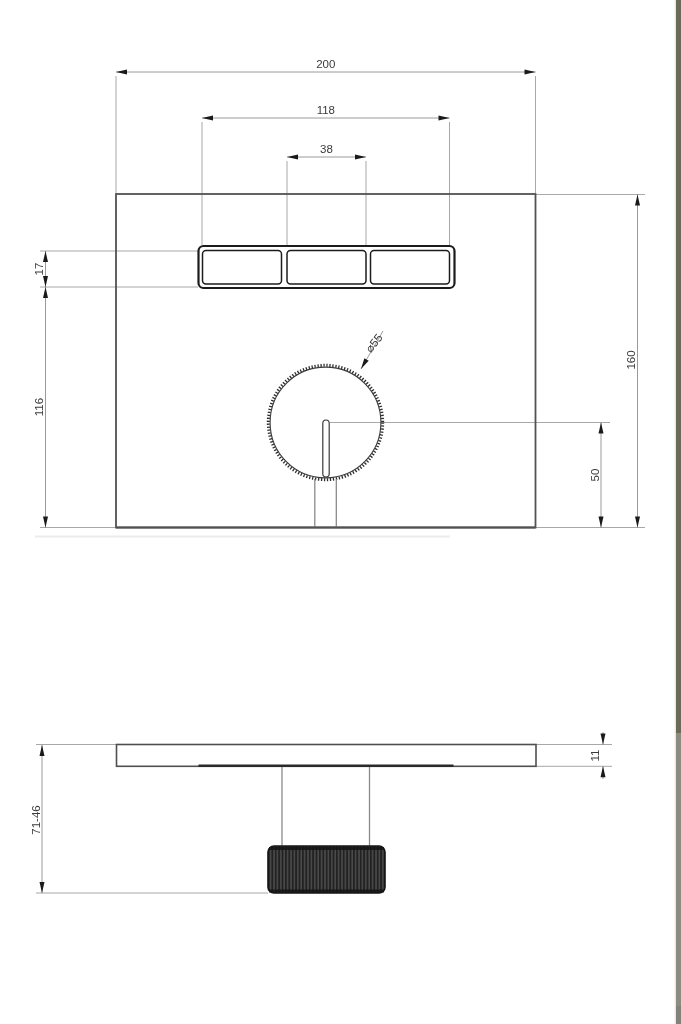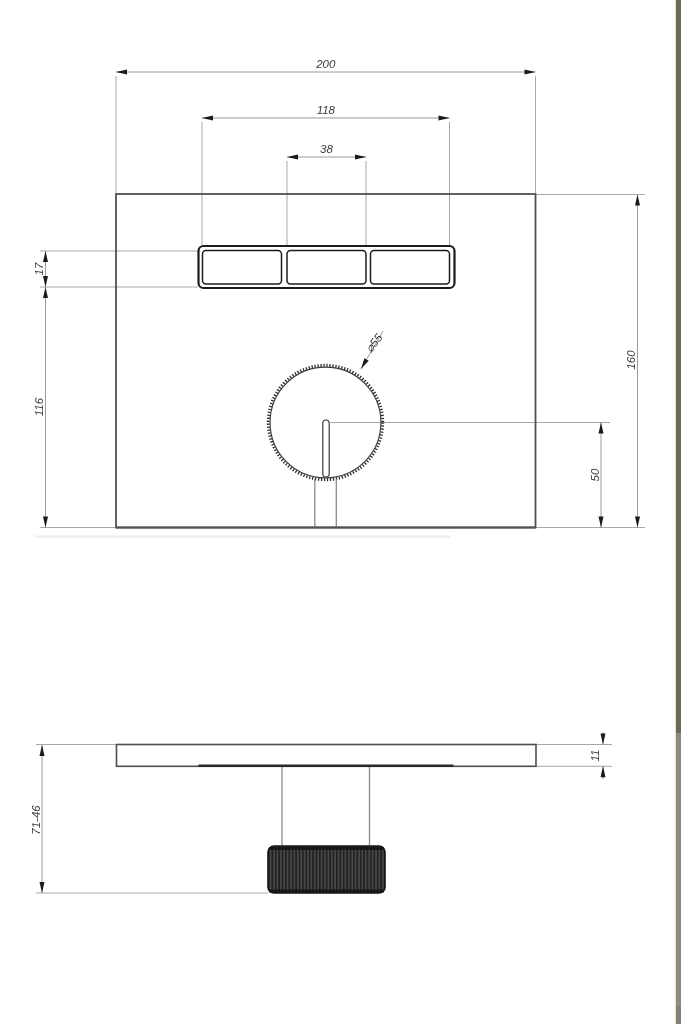--- a/index.html
+++ b/index.html
@@ -2,21 +2,20 @@
 <html><head>
 <meta charset="utf-8">
 <style>
   html,body{margin:0;padding:0;background:#ffffff;}
   #stage{
     position:relative;
     width:681px;height:1024px;
     background:#ffffff;
     overflow:hidden;
     font-family:"Liberation Sans", sans-serif;
-    font-style:italic;
   }
   svg{position:absolute;left:0;top:0;}
   .ext{stroke:#9e9e9e;stroke-width:0.9;fill:none;}
   .dim{stroke:#8f8f8f;stroke-width:0.9;fill:none;}
   .outline{stroke:#525252;stroke-width:1.8;fill:none;}
   .outline-thin{stroke:#4f4f4f;stroke-width:1.6;fill:none;}
   .btn-outer{stroke:#1c1c1c;stroke-width:2.2;fill:#ffffff;}
   .btn-inner{stroke:#1c1c1c;stroke-width:1.5;fill:#ffffff;}
   .stem{stroke:#8a8a8a;stroke-width:1.3;fill:none;}
   .dimtxt{

